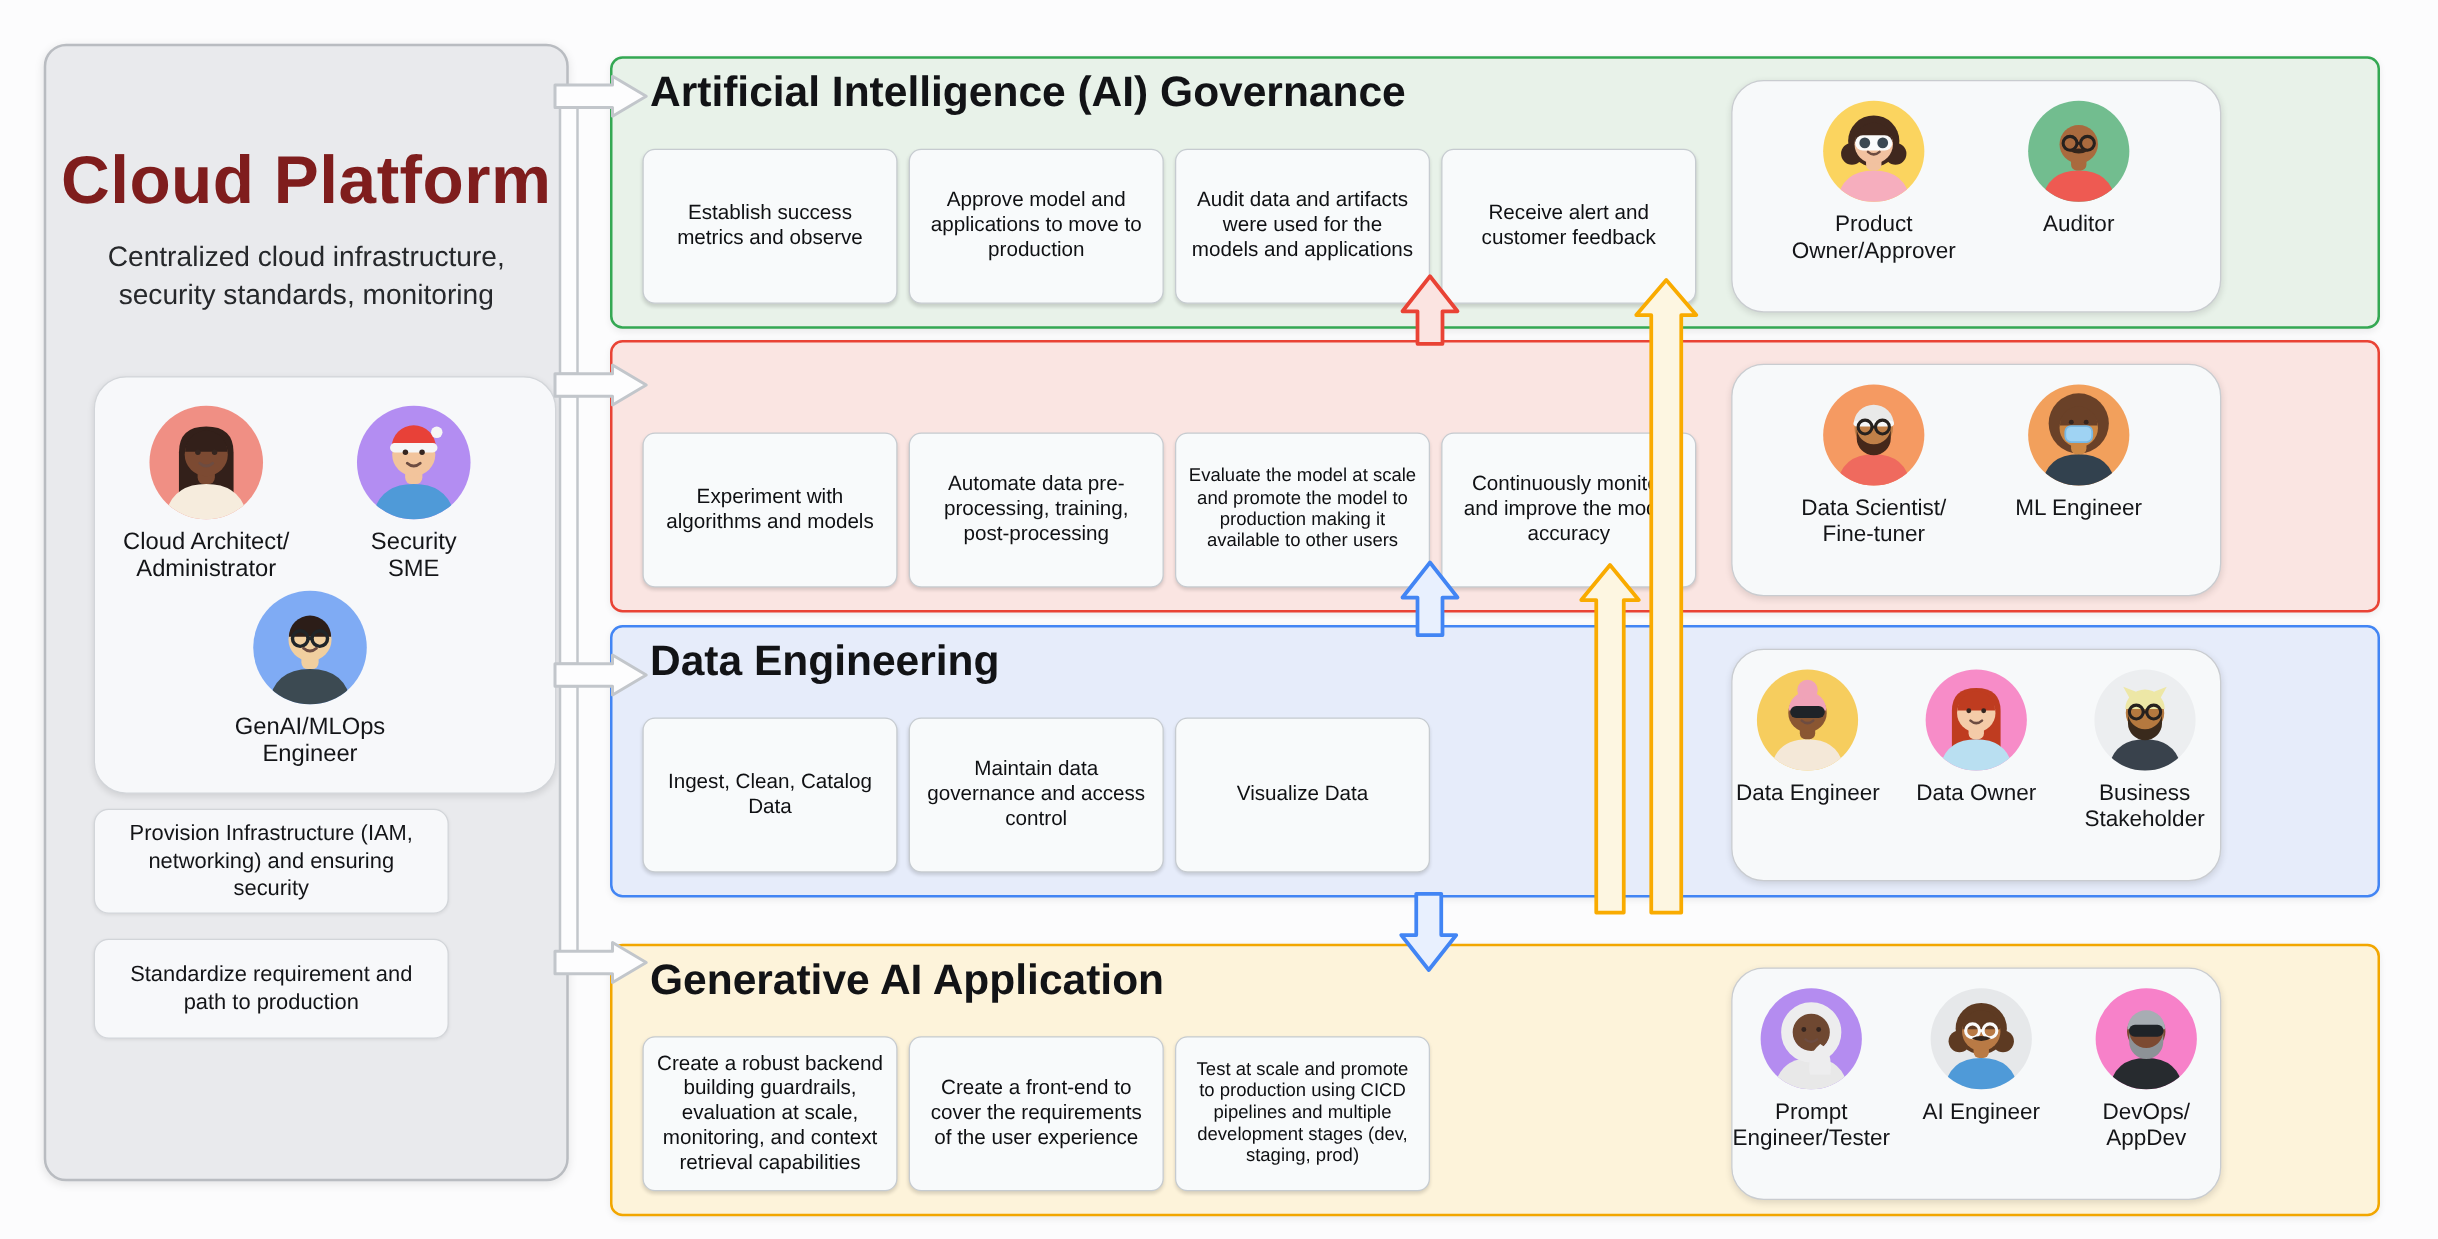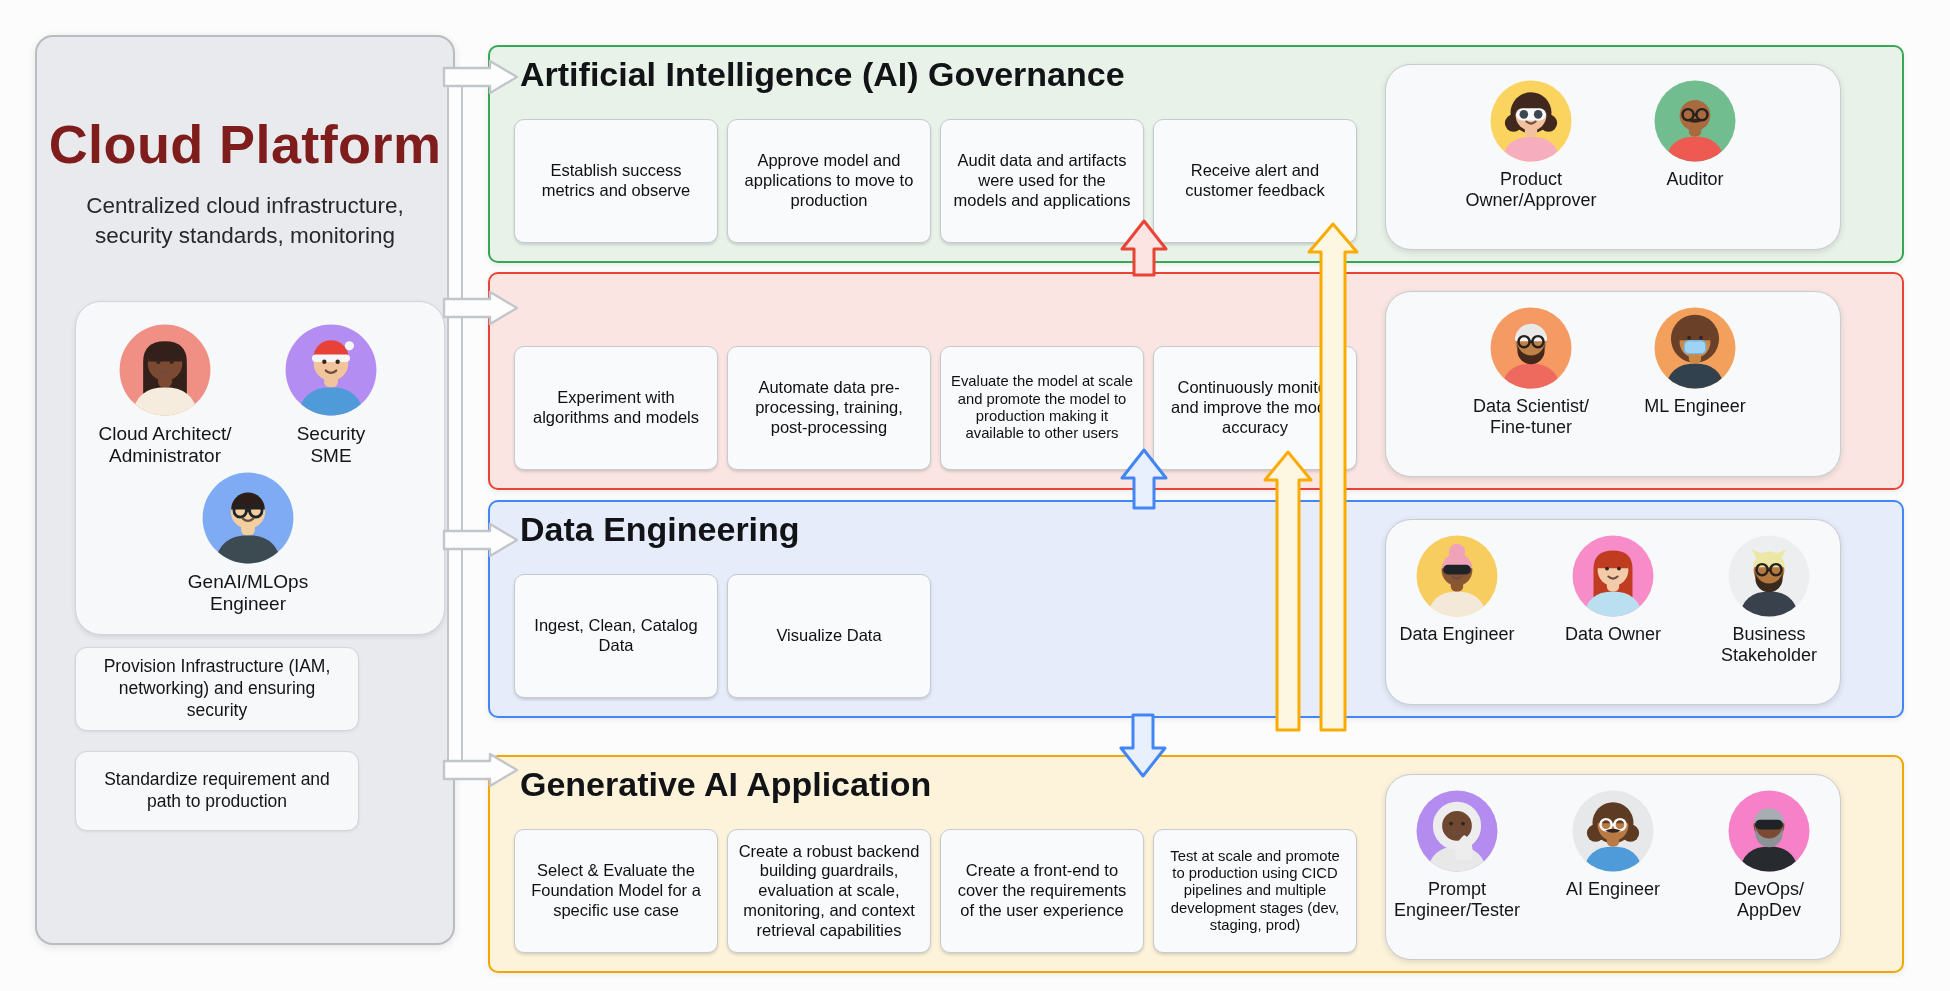--- a/index.html
+++ b/index.html
@@ -29,21 +29,21 @@
   
   .band{position:absolute;left:488px;width:1416px;height:218px;border-radius:10px;border:2.5px solid #888;
         box-sizing:border-box;box-shadow:0 2px 6px rgba(0,0,0,.07);}
   .b0{top:45px;} .b1{top:272px;} .b2{top:500px;} .b3{top:755px;padding-left:35px;}
   .band h2{position:absolute;left:30px;top:8px;margin:0;font-size:34px;font-weight:800;color:#121316;white-space:nowrap;}
   .tasks{position:absolute;left:24px;top:72px;display:flex;gap:9px;}
   .task{width:204px;height:124px;background:#f8fafb;border:1px solid #c6cbd0;border-radius:10px;
         box-shadow:0 2px 3px rgba(0,0,0,.14);display:flex;align-items:center;justify-content:center;text-align:center;
         font-size:16.5px;line-height:1.2;font-weight:500;padding:6px 10px;box-sizing:border-box;color:#0f1013;overflow:hidden;}
   .task.dense{font-size:14.8px;line-height:1.17;}
-  .pcard{position:absolute;left:895px;top:17px;width:456px;height:186px;background:#f7f9fa;border:1.5px solid #c9ccd0;
+  .pcard{position:absolute;left:895px;top:17px;width:392px;height:186px;background:#f7f9fa;border:1.5px solid #c9ccd0;
          border-radius:26px;box-shadow:0 2px 6px rgba(0,0,0,.12);display:flex;align-items:flex-start;justify-content:center;
          gap:14px;padding-top:15px;box-sizing:border-box;}
   .pcard .avatar{width:82px;height:82px;}
   .pcard .plabel{font-size:18px;}
 
   
   .overlay{position:absolute;left:0;top:0;width:1950px;height:991px;z-index:60;pointer-events:none;}
 </style>
 </head>
 <body>
@@ -267,20 +267,21 @@
           <span></span>
         </div>
       </div>
     </div>
   </section>
 
   <section class="band b2" style="background: rgb(230, 236, 250); border-color: rgb(66, 133, 244);">
     <h2>Data Engineering</h2>
     <div class="tasks">
       <div class="task">Ingest, Clean, Catalog Data</div>
+      <div class="task">Maintain data governance and access control</div>
       <div class="task">Visualize Data</div>
     </div>
     <div class="pcard">
       <div class="persona">
         <div class="avatar">
             <svg viewBox="0 0 80 80" aria-hidden="true">
               <defs>
                 <clipPath id="avc8">
                   <circle cx="40" cy="40" r="39.5"></circle>
                 </clipPath>
@@ -355,21 +356,20 @@
           <span>Business</span>
           <span>Stakeholder</span>
         </div>
       </div>
     </div>
   </section>
 
   <section class="band b3" style="background: rgb(253, 243, 218); border-color: rgb(242, 166, 0);">
     <h2>Generative AI Application</h2>
     <div class="tasks">
-      <div class="task">Select &amp; Evaluate the Foundation Model for a specific use case</div>
       <div class="task">Create a robust backend building guardrails, evaluation at scale, monitoring, and context retrieval capabilities</div>
       <div class="task">Create a front-end to cover the requirements of the user experience</div>
       <div class="task dense">Test at scale and promote to production using CICD pipelines and multiple development stages (dev, staging, prod)</div>
     </div>
     <div class="pcard">
       <div class="persona">
         <div class="avatar">
             <svg viewBox="0 0 80 80" aria-hidden="true">
               <defs>
                 <clipPath id="avc11">

